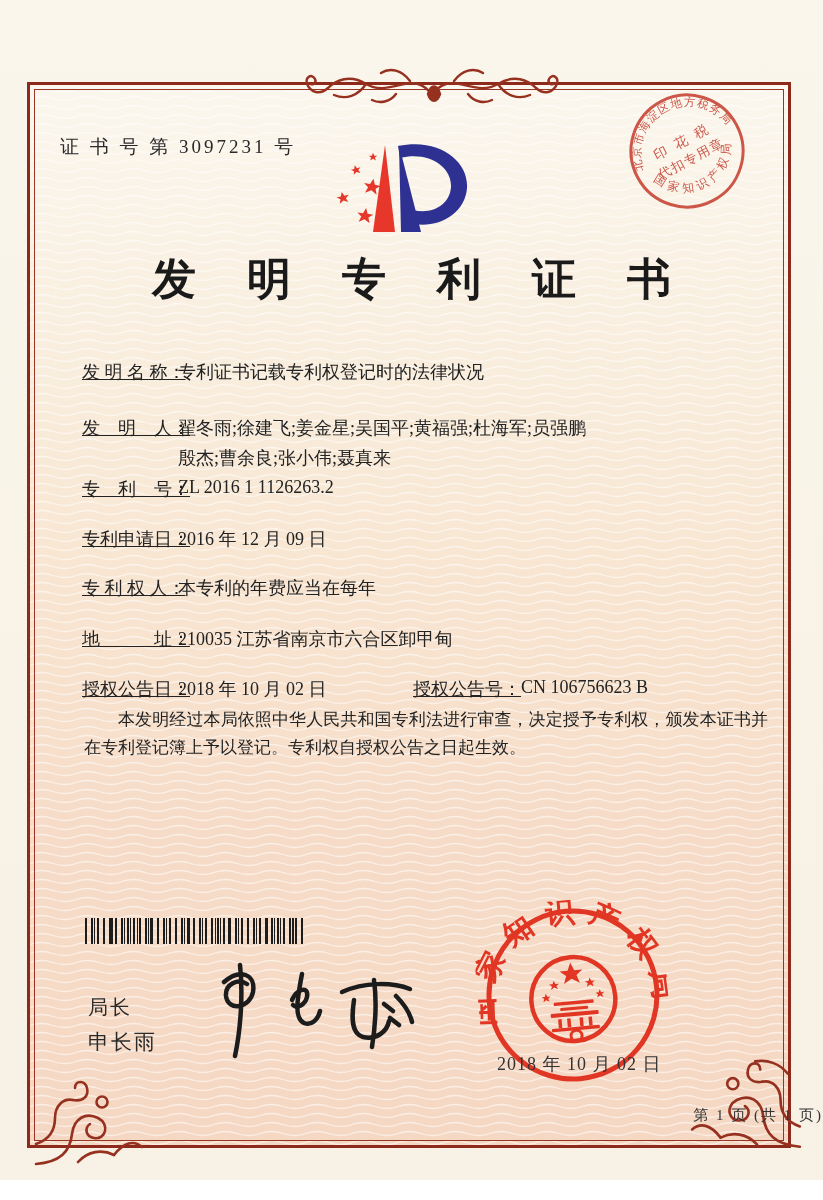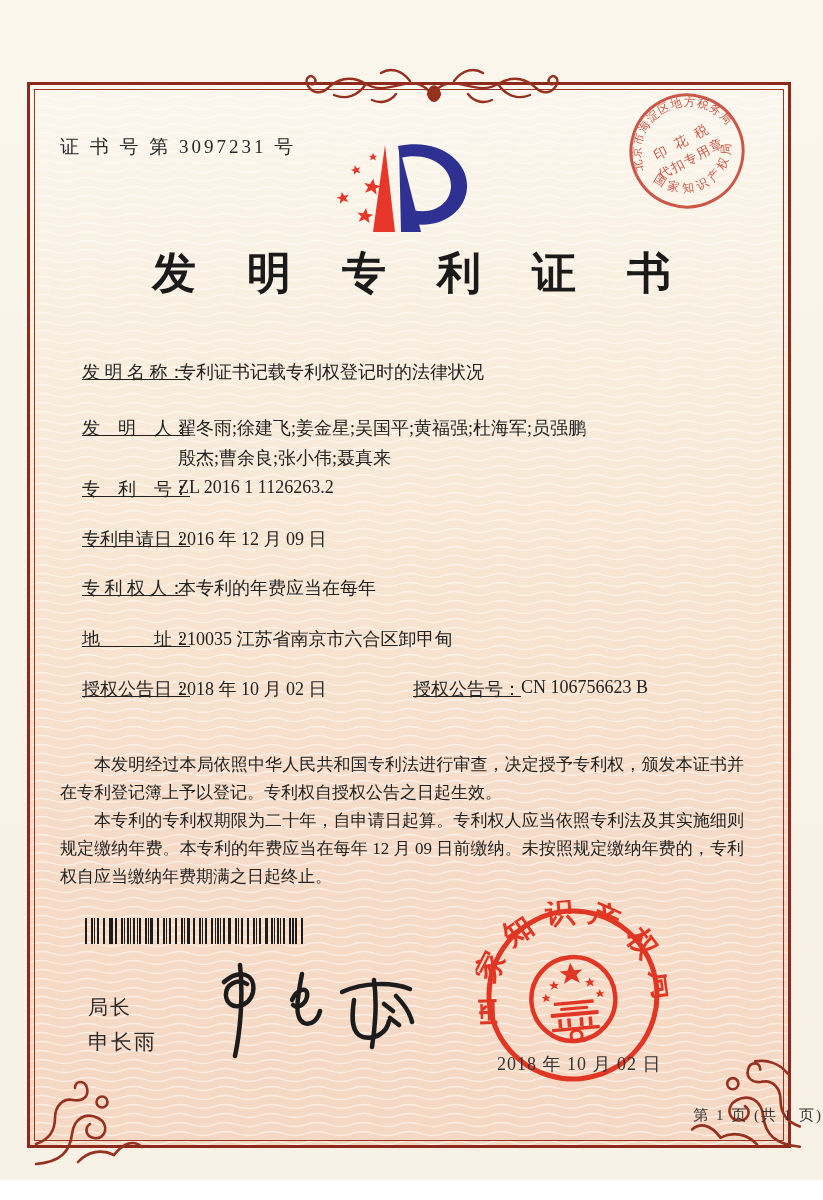--- a/index.html
+++ b/index.html
@@ -22,29 +22,29 @@
     box-sizing:border-box;
   }
   .frame::after{
     content:"";position:absolute;inset:4px;border:1px solid #9a3423;pointer-events:none;
   }
   .waves{position:absolute;left:0;top:0;pointer-events:none;}
   .cert-no{
     left:60px;top:134px;font-size:19px;letter-spacing:3px;color:#2a2a2a;
   }
   .title{
-    left:0;right:0;top:244px;text-align:center;
+    left:0;right:0;top:250px;text-align:center;
     font-size:44px;font-weight:600;letter-spacing:20px;color:#1a1a1a;text-indent:20px;
   }
   .row-label,.row-value{font-size:18px;color:#222;white-space:nowrap;}
   .row-label{left:82px;text-decoration:underline;}
   .row-value{left:178px;}
   .paras{
-    left:60px;top:706px;width:684px;
-    font-size:17px;line-height:28px;text-align:justify;color:#222;margin-top:45px;
+    left:84px;top:706px;width:684px;
+    font-size:17px;line-height:28px;text-align:justify;color:#222;
   }
   .paras p{margin:0;text-indent:2em;}
   .barcode{
     left:85px;top:918px;width:218px;height:26px;
     background-image:
       repeating-linear-gradient(90deg,#1c1c1c 0 2px,transparent 2px 6px),
       repeating-linear-gradient(90deg,#1c1c1c 0 1px,transparent 1px 9px),
       repeating-linear-gradient(90deg,#1c1c1c 0 1px,transparent 1px 13px);
   }
   .director-label{left:88px;top:986px;font-size:20px;letter-spacing:2px;color:#2a2a2a;margin-top:8px;}
@@ -172,21 +172,20 @@
   <div class="abs row-label" style="top:627px">地　　　址：</div>
   <div class="abs row-value" style="top:627px">210035 江苏省南京市六合区卸甲甸</div>
 
   <div class="abs row-label" style="top:677px">授权公告日：</div>
   <div class="abs row-value" style="top:677px">2018 年 10 月 02 日</div>
   <div class="abs row-label" style="top:677px;left:413px">授权公告号：</div>
   <div class="abs row-value" style="top:677px;left:521px">CN 106756623 B</div>
 
   <div class="abs paras">
     <p>本发明经过本局依照中华人民共和国专利法进行审查，决定授予专利权，颁发本证书并在专利登记簿上予以登记。专利权自授权公告之日起生效。</p>
-    <p>本专利的专利权期限为二十年，自申请日起算。专利权人应当依照专利法及其实施细则规定缴纳年费。本专利的年费应当在每年 12 月 09 日前缴纳。未按照规定缴纳年费的，专利权自应当缴纳年费期满之日起终止。</p>
   </div>
 
   <div class="abs barcode"></div>
 
   <div class="abs director-label">局长</div>
   <div class="abs director-name">申长雨</div>
   <svg class="abs sig" viewBox="0 0 240 108">
     <g stroke="#1c1c1c" stroke-width="4.5" fill="none" stroke-linecap="round">
       <path d="M28,22 C44,8 60,14 57,32 C54,48 32,52 30,36 C29,24 42,18 51,24"></path>
       <path d="M44,5 C47,32 45,68 39,96"></path>

